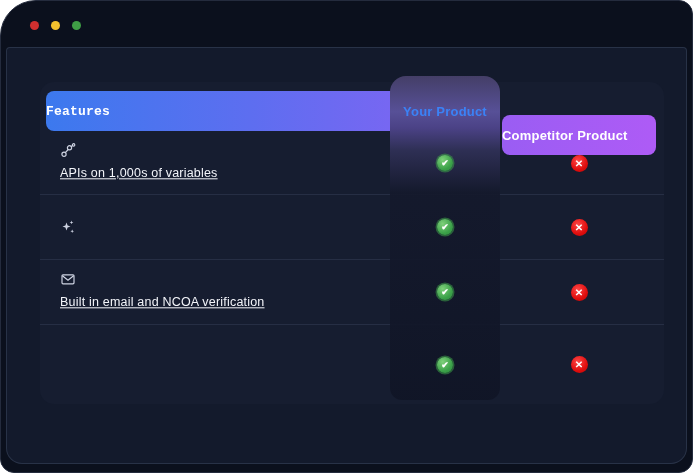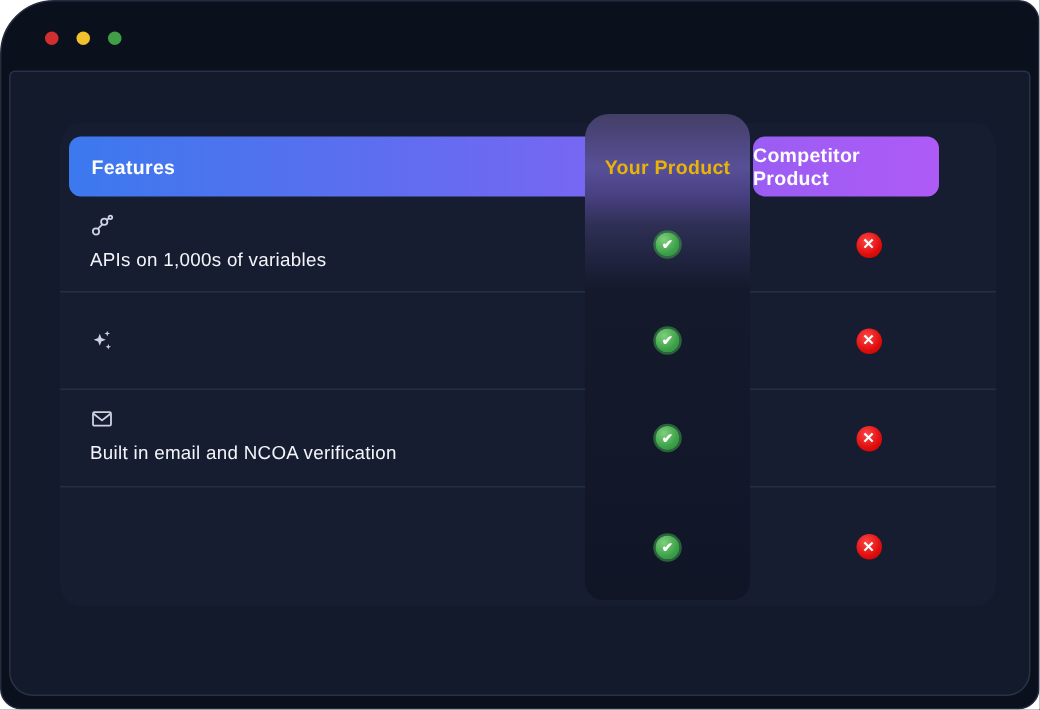--- a/index.html
+++ b/index.html
@@ -23,46 +23,46 @@
   .table {
     position:absolute; left:33px; top:34px; width:624px; height:322px;
     background:#161d30; border-radius:14px;
   }
   .pill {
     position:absolute; top:9px; height:40px; border-radius:8px;
     display:flex; align-items:center;
     color:#ffffff; font-size:13px; font-weight:700; letter-spacing:.2px;
     z-index:0;
   }
-  .pill-main { left:6px; width:453px; padding-left:15px;
-    background:linear-gradient(90deg,#3c79ee 0%, #5d6ef0 45%, #7a66f2 80%, #8a63f3 100%); }
-  .pill-competitor { left:462px; width:124px; justify-content:flex-start;
-    background:linear-gradient(90deg,#9a5df3 0%, #ae5bf6 100%); }
+  .pill-main { left:6px; width:453px; 
+    background:linear-gradient(90deg,#3c79ee 0%, #5d6ef0 45%, #7a66f2 80%, #8a63f3 100%);font-family:Liberation Mono, monospace; }
+  .pill-competitor { left:462px; width:154px; justify-content:flex-start;
+    background:linear-gradient(90deg,#9a5df3 0%, #ae5bf6 100%);margin-top:24px; }
   .band {
     position:absolute; left:350px; top:-6px; width:110px; height:324px;
     border-radius:16px 16px 12px 12px; z-index:1;
     background:linear-gradient(180deg,
       #443e67 0%, #575097 11%, #4b4286 16%, #2e2f54 23%,
       rgba(20,25,44,0.93) 36%, rgba(16,21,38,0.93) 100%);
   }
   .band-label {
     position:absolute; left:350px; top:9px; width:110px; height:40px;
     display:flex; align-items:center; justify-content:center;
-    color:#eab308; font-size:13px; font-weight:700; letter-spacing:.2px; z-index:3;
+    color:#3b82f6; font-size:13px; font-weight:700; letter-spacing:.2px; z-index:3;
   }
   .rows { position:absolute; left:0; right:0; top:50px; bottom:0; }
   .row { position:relative; }
   .row + .row { border-top:1px solid rgba(148,163,208,0.13); }
   .r1 { height:62px; } .r2 { height:65px; } .r3 { height:65px; } .r4 { height:80px; }
   .feature {
     position:absolute; left:20px; top:50%; transform:translateY(-50%);
     max-width:300px; display:flex; flex-direction:column; gap:6px;
   }
   .feature .ficon { width:16px; height:16px; color:#ced3e2; }
-  .feature .flabel { color:#f3f5fa; font-size:12.5px; line-height:1.55; letter-spacing:.2px; }
+  .feature .flabel { color:#f3f5fa; font-size:12.5px; line-height:1.55; letter-spacing:.2px;text-decoration:underline; }
   .markcell {
     position:absolute; top:0; height:100%;
     display:flex; align-items:center; justify-content:center; z-index:2;
   }
   .mc-yours { left:350px; width:110px; }
   .mc-comp  { left:462px; width:154px; }
   .badge {
     border-radius:50%; display:flex; align-items:center; justify-content:center;
     color:#ffffff; font-weight:700;
   }

